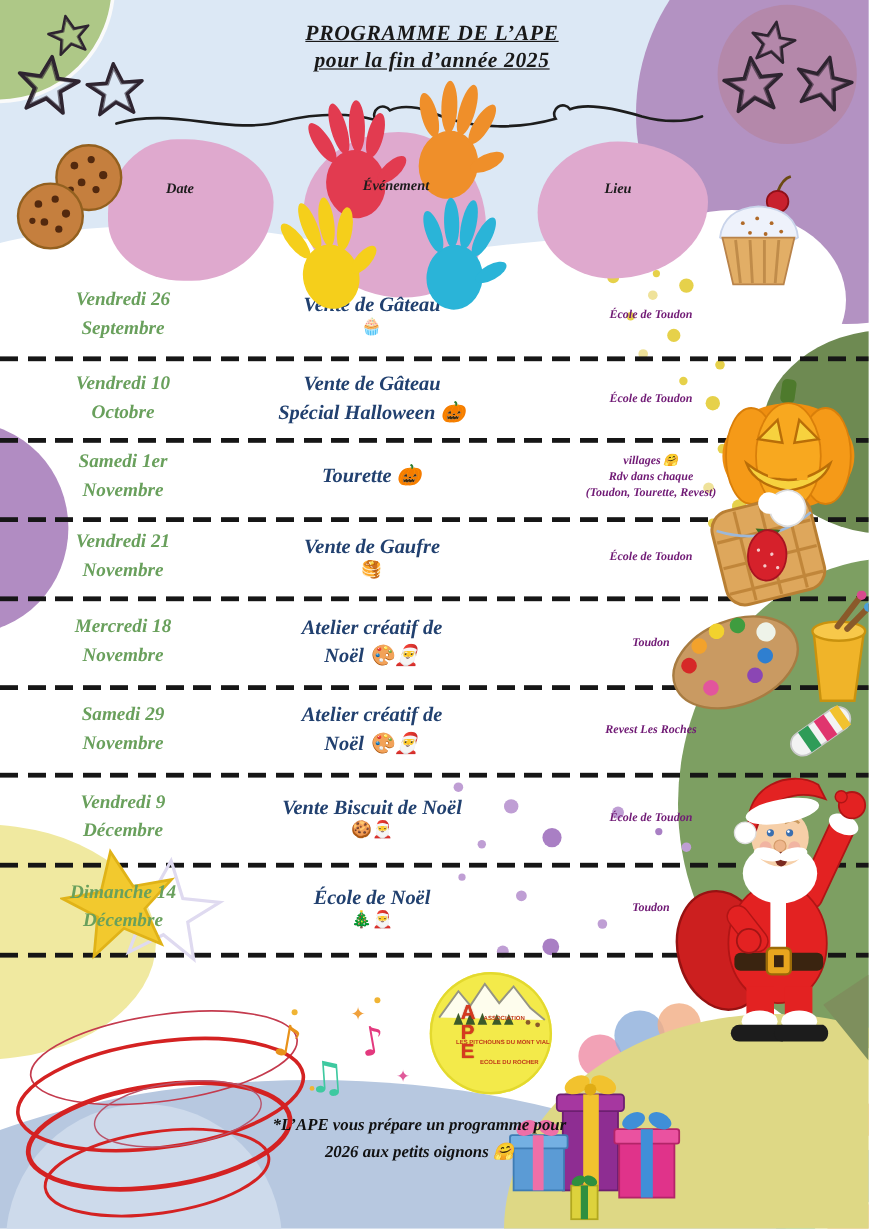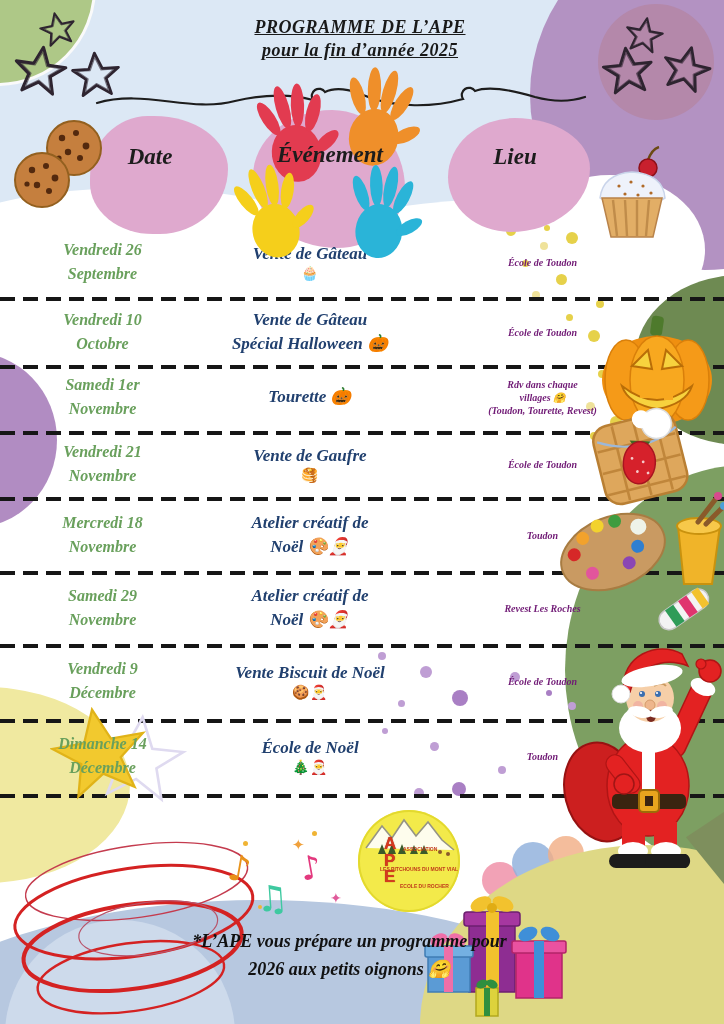--- a/index.html
+++ b/index.html
@@ -6,37 +6,37 @@
   body{background:#ffffff;font-family:"Liberation Serif",serif;}
   #poster{position:relative;width:724px;height:1024px;overflow:hidden;background:#ffffff;}
   .abs{position:absolute;}
   .blob{position:absolute;border-radius:50%;}
   .z0{z-index:0}.z1{z-index:1}.z2{z-index:2}.z4{z-index:4}.z6{z-index:6}.z7{z-index:7}
   .srf{font-family:"Liberation Serif",serif;font-style:italic;font-weight:bold;}
   
   .title{left:80px;top:16px;width:560px;text-align:center;color:#191919;font-size:18px;line-height:1.3;letter-spacing:.5px;}
   .title .tl{display:block;text-decoration:underline;}
   
-  .hlabel{font-size:23px;color:#1c1c1c;text-align:center;white-space:nowrap;transform:translate(-50%,-50%);}
+  .hlabel{font-size:12px;color:#1c1c1c;text-align:center;white-space:nowrap;transform:translate(-50%,-50%);}
   .hblob{background:#dfa9ce;border-radius:44% 56% 52% 48% / 55% 47% 58% 45%;}
   
   .dash{position:absolute;left:0;width:724px;height:4px;z-index:4;
         background:repeating-linear-gradient(90deg,#161616 0 15px,transparent 15px 23px);}
   
   .row{position:absolute;left:10px;width:650px;display:grid;grid-template-columns:185px 230px 235px;align-items:center;z-index:5;}
   .cell{text-align:center;}
   .line{display:block;}
   .line:empty{display:none;}
   .date-cell{color:#69a05c;font-size:16px;line-height:1.5;}
   .event-cell{color:#21406f;font-size:17px;line-height:1.4;}
   .event-cell .emo{font-size:14px;font-style:normal;line-height:1.2;}
   .lieu-cell{color:#701a75;font-size:10px;line-height:1.3;}
   
   .note1{left:30px;top:846px;width:330px;color:#3d3d3d;font-size:15px;text-align:center;text-decoration:underline;}
-  .note2{left:182px;top:928px;width:335px;color:#111;font-size:18px;line-height:1.55;text-align:center;}
+  .note2{left:182px;top:928px;width:335px;color:#111;font-size:14px;line-height:1.55;text-align:center;}
   
   .dot{position:absolute;border-radius:50%;}
   
   .bl{position:absolute;border-radius:50%;opacity:.82;}
   
   .note-glyph{position:absolute;font-family:"DejaVu Sans",sans-serif;font-weight:bold;z-index:6;}
   
   .logo{left:358px;top:810px;width:102px;height:102px;border-radius:50%;background:#f3ea4a;
         box-shadow:0 0 0 2px #e3d92e inset;z-index:6;overflow:hidden;}
   .logo .letters{position:absolute;left:26px;top:26px;width:16px;color:#d6391f;
@@ -224,22 +224,22 @@
 
   <div class="row srf" style="top:366px;height:62px;">
     <div class="cell date-cell">
       <span class="line">Samedi 1er</span>
         <span class="line">Novembre</span>
       </div>
     <div class="cell event-cell">
       <span class="line">Tourette 🎃</span>
       </div>
     <div class="cell lieu-cell">
-      <span class="line">Rdv dans chaque</span>
-        <span class="line">villages 🤗</span>
+      <span class="line">villages 🤗</span>
+        <span class="line">Rdv dans chaque</span>
         <span class="line">(Toudon, Tourette, Revest)</span>
       </div>
   </div>
   <div class="dash" style="top:431px;"></div>
 
   <div class="row srf" style="top:434px;height:60px;">
     <div class="cell date-cell">
       <span class="line">Vendredi 21</span>
         <span class="line">Novembre</span>
       </div>

